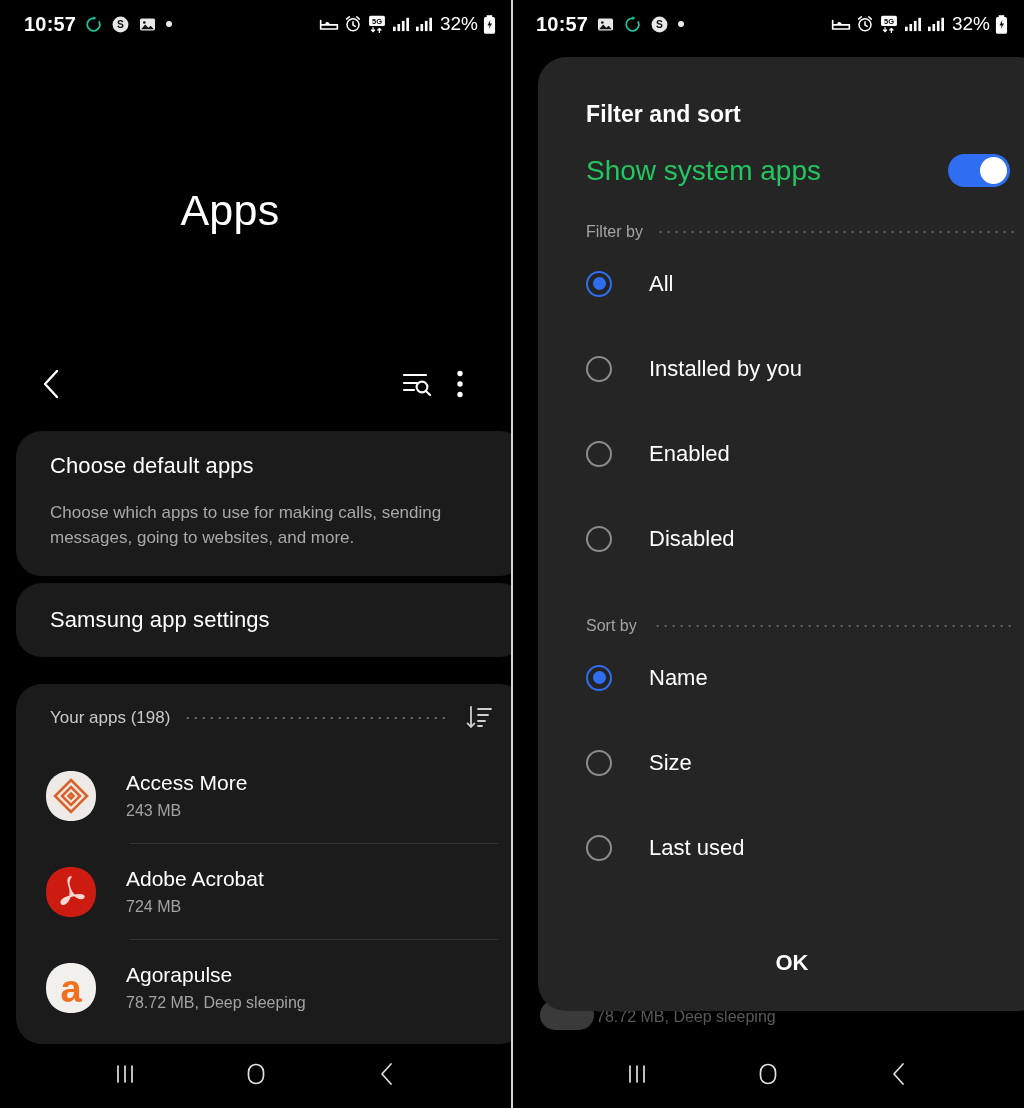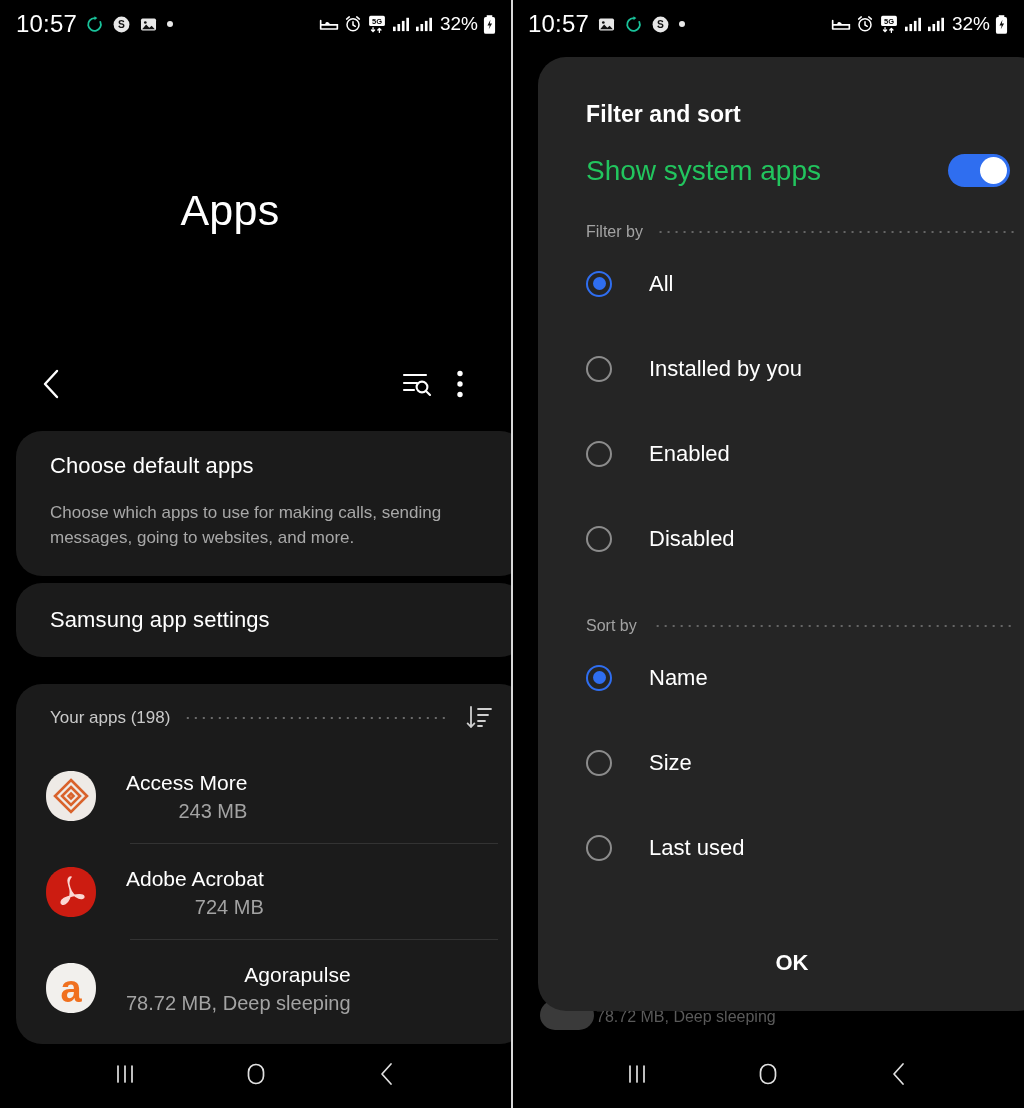--- a/index.html
+++ b/index.html
@@ -15,21 +15,21 @@
     background:#d8d8d8; z-index:99;
   }
 
   
   .statusbar {
     position:absolute; top:0; left:0; width:512px; height:48px;
     display:flex; align-items:center; padding:0 16px;
     color:#fff;
   }
   .sb-left { display:flex; align-items:center; gap:8px; }
-  .sb-time { font-size:24px; letter-spacing:.2px; font-weight:400; }
+  .sb-time { font-size:20px; letter-spacing:.2px; font-weight:700;margin-left:8px; }
   .sb-right { margin-left:auto; display:flex; align-items:center; gap:5px; }
   .sb-pct { font-size:19px; margin-left:2px; }
   .ic { display:inline-block; line-height:0; }
 
   
   .big-title {
     position:absolute; top:186px; left:0; width:460px;
     text-align:center; color:#fff;
     font-size:43px; font-weight:400; letter-spacing:.3px;
   }
@@ -56,25 +56,25 @@
   .ya-head { display:flex; align-items:center; height:64px; padding:4px 30px 0 34px; }
   .ya-label { color:#c9c9c9; font-size:17px; white-space:nowrap; }
   .dots {
     flex:1; height:2px; margin:0 16px;
     background-image:radial-gradient(circle, #6a6a6a 1px, transparent 1.2px);
     background-size:8px 2px; background-repeat:repeat-x;
     background-position:center;
   }
   .ya-sort { width:34px; height:34px; display:flex; align-items:center; justify-content:center; }
 
-  .app-row { display:flex; align-items:center; height:96px; padding:0 26px 0 28px; position:relative;text-align:right; }
+  .app-row { display:flex; align-items:center; height:96px; padding:0 26px 0 28px; position:relative; }
   .app-icon { width:54px; height:54px; flex:0 0 54px; display:flex; align-items:center; justify-content:center; }
   .app-text { margin-left:28px; }
   .app-name { color:#fff; font-size:21px; line-height:27px; }
-  .app-meta { color:#a3a3a3; font-size:20px; line-height:24px; margin-top:3px; }
+  .app-meta { color:#a3a3a3; font-size:16px; line-height:24px; margin-top:3px; }
   .row-sep { position:absolute; left:114px; right:28px; bottom:0; height:1px; background:#333; }
 
   
   .navbar {
     position:absolute; bottom:0; left:0; width:512px; height:68px;
     display:flex; align-items:center; justify-content:space-around;
     padding:0 60px;
   }
   .nav-btn { width:56px; height:44px; display:flex; align-items:center; justify-content:center; }
 

